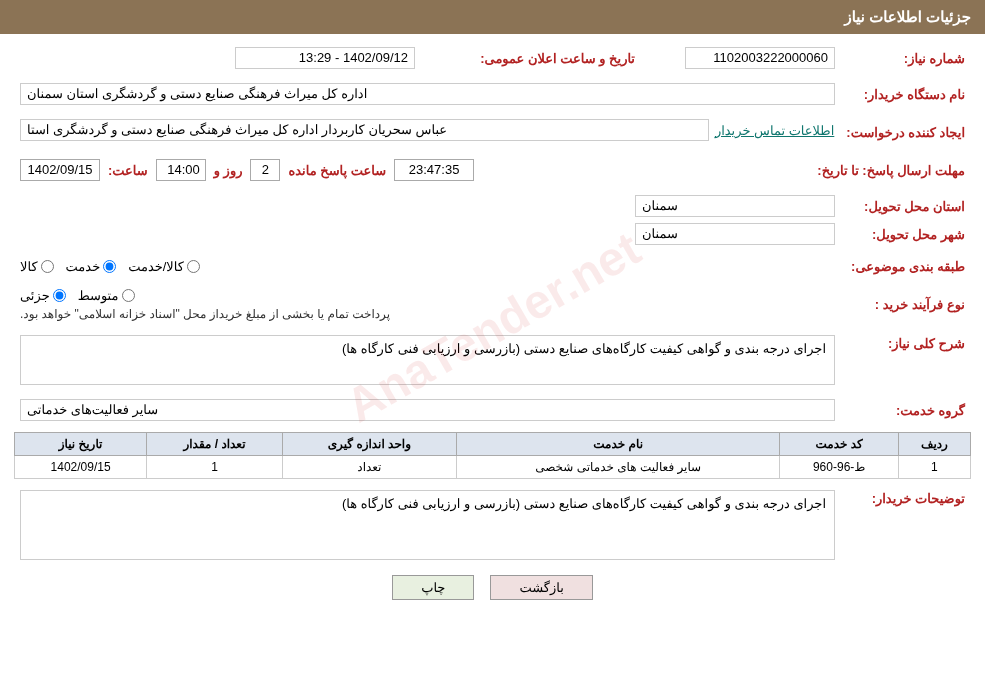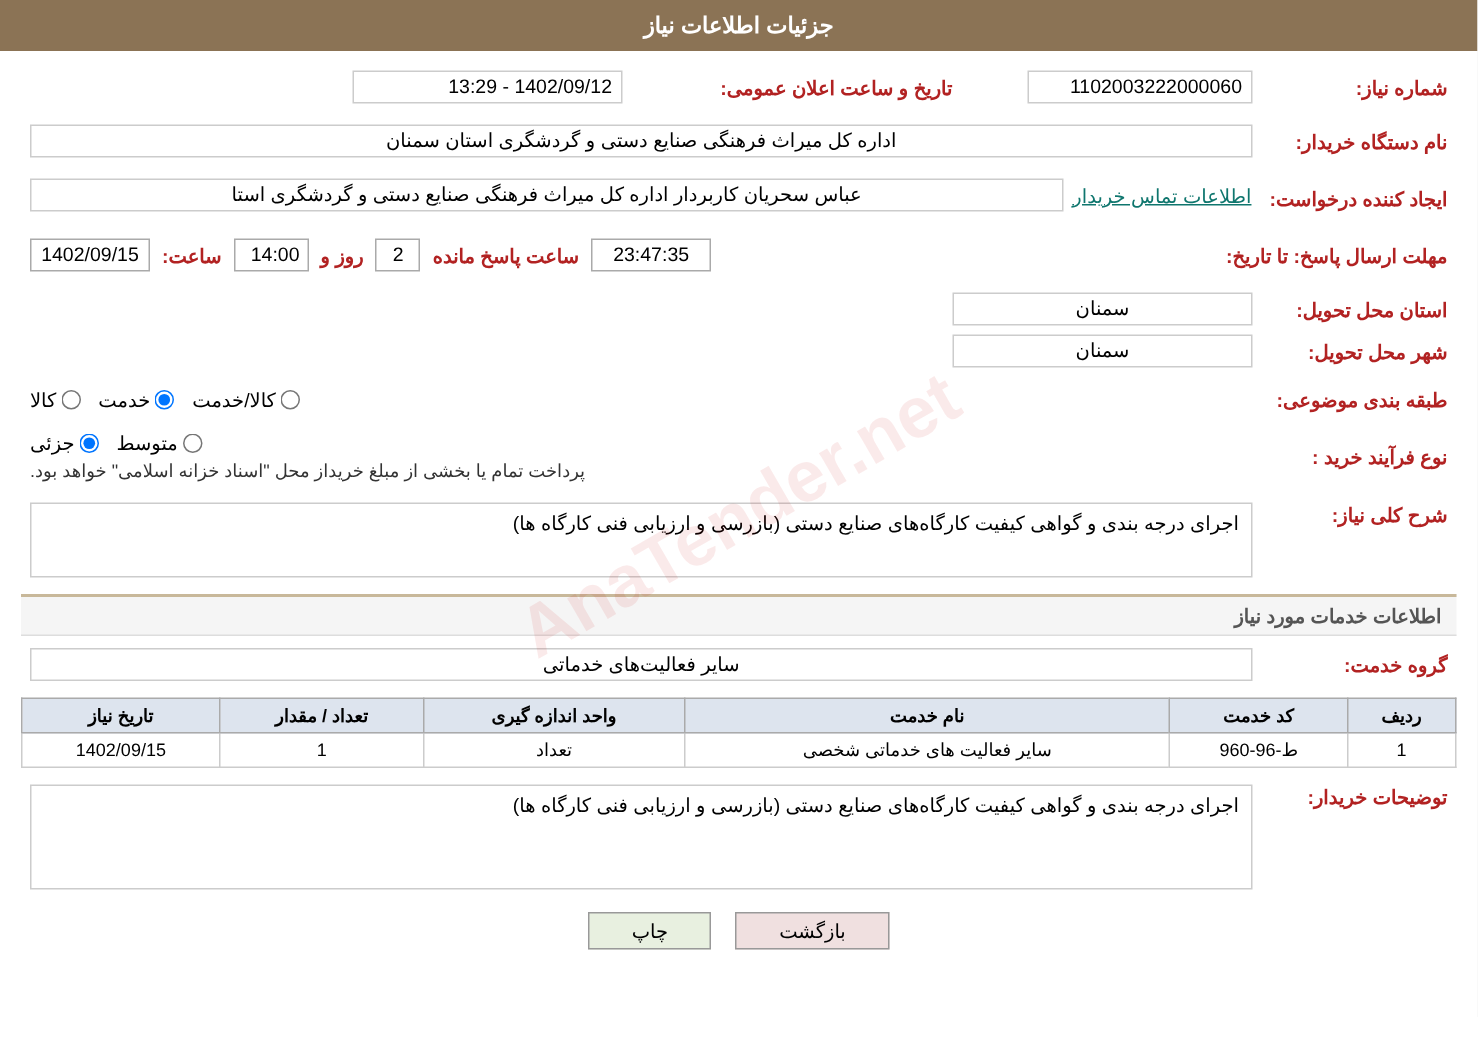--- a/index.html
+++ b/index.html
@@ -11,21 +11,21 @@
     }
     .page-container {
       width: 985px;
       min-height: 691px;
       background: #fff;
       margin: 0 auto;
     }
     .header-bar {
       background: #8b7355;
       color: #fff;
-      text-align: center;
+      text-align: right;
       padding: 8px 14px;
       font-size: 15px;
       font-weight: bold;
     }
     .content {
       padding: 10px 14px;
     }
     .info-table {
       width: 100%;
       border-collapse: collapse;
@@ -50,21 +50,21 @@
       display: inline-block;
       text-align: right;
     }
     .wide-value {
       width: 100%;
       display: block;
       border: 1px solid #ccc;
       background: #fff;
       padding: 2px 6px;
       min-height: 22px;
-      text-align: center;
+      text-align: left;
     }
     .section-header {
       background: #f5f5f5;
       border-top: 2px solid #c8b89a;
       border-bottom: 1px solid #ddd;
       padding: 5px 10px;
       font-weight: bold;
       color: #555;
       text-align: right;
       margin: 8px 0 5px 0;
@@ -316,21 +316,20 @@
       <tbody>
           <tr>
         <td class="label-cell" style="vertical-align:top; padding-top:4px;">شرح کلی نیاز:</td>
         <td>
           <div class="service-description">اجرای درجه بندی و گواهی کیفیت کارگاه‌های صنایع دستی (بازرسی و ارزیابی فنی کارگاه ها)</div>
         </td>
       </tr>
     </tbody>
       </table>
 
-    <div class="section-header">اطلاعات خدمات مورد نیاز</div>
 
     <table class="info-table">
       <tbody>
           <tr>
         <td class="label-cell">گروه خدمت:</td>
         <td>
           <div class="wide-value">سایر فعالیت‌های خدماتی</div>
         </td>
       </tr>
     </tbody>

